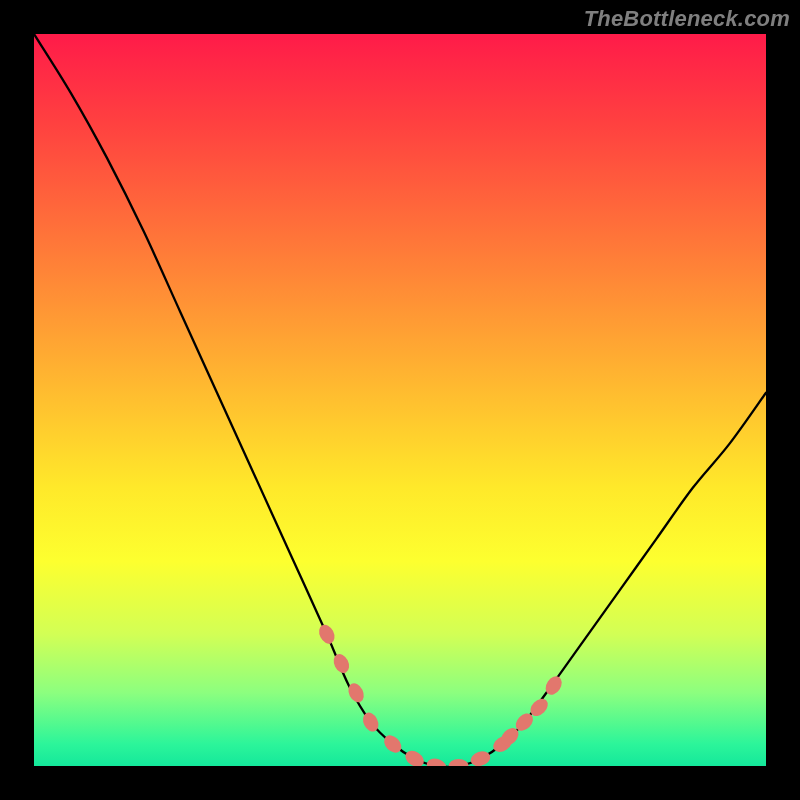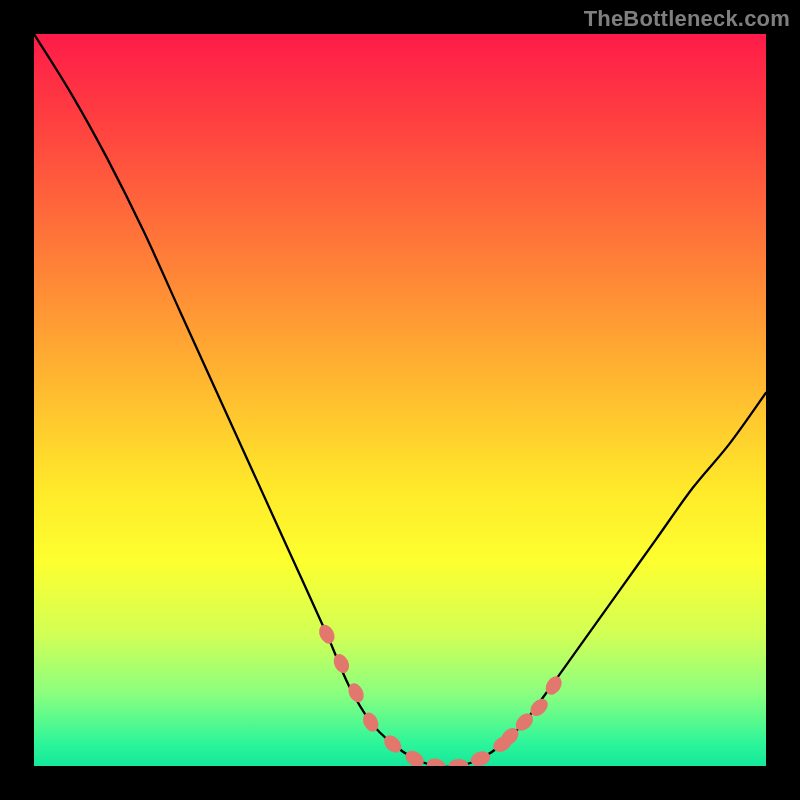--- a/index.html
+++ b/index.html
@@ -11,20 +11,21 @@
     overflow: hidden;
     font-family: Arial, Helvetica, sans-serif;
   }
   .frame {
     position: absolute;
     left: 0;
     top: 0;
     width: 800px;
     height: 800px;
     background: #000;
+    font-style: italic;
   }
   .plot-area {
     position: absolute;
     left: 34px;
     top: 34px;
     width: 732px;
     height: 732px;
     background: linear-gradient(
       to bottom,
       #ff1b49 0%,

